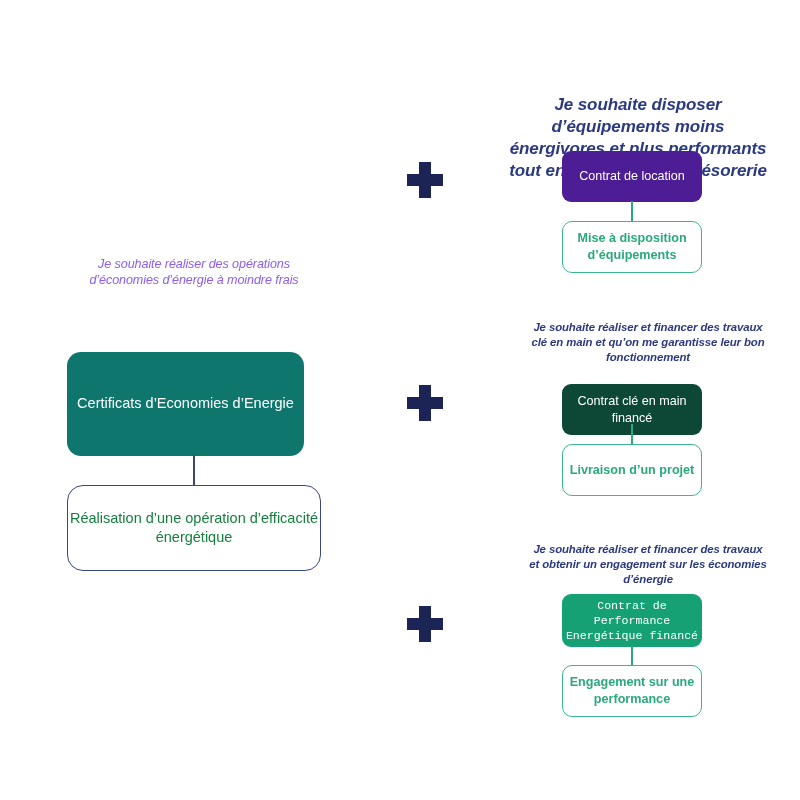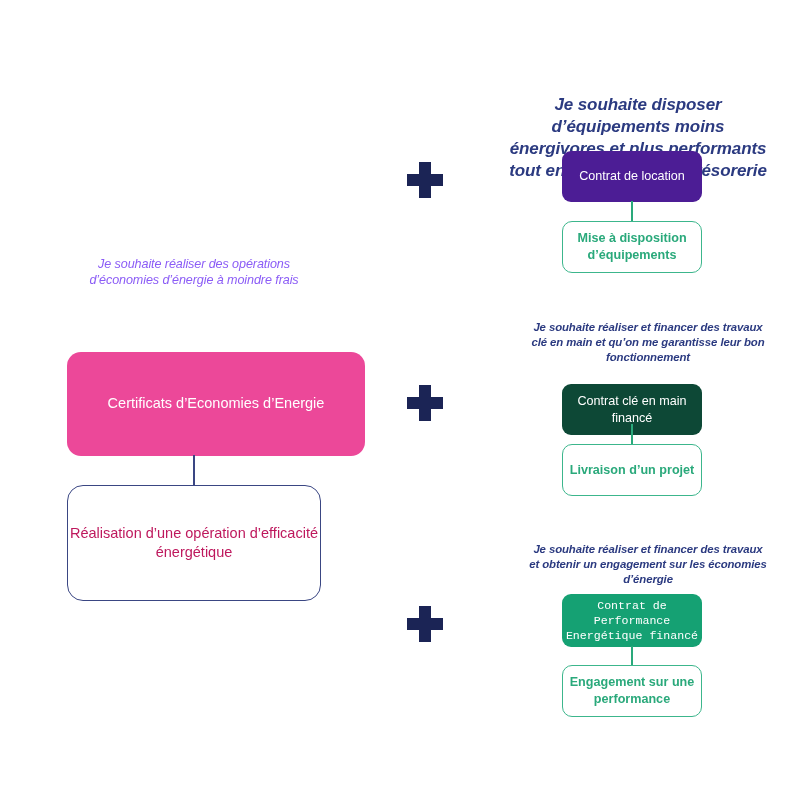--- a/index.html
+++ b/index.html
@@ -68,37 +68,37 @@
     align-items: center;
     justify-content: center;
     text-align: center;
     line-height: 1.32;
   }
 
   
   .box-navy {
     left: 67px;
     top: 352px;
-    width: 298px;
+    width: 237px;
     height: 104px;
-    background: #ec4899;
+    background: #0f766e;
     border-radius: 14px;
     color: #ffffff;
     font-size: 14.5px;
   }
   
   .box-navy-outline {
     left: 67px;
     top: 485px;
     width: 254px;
-    height: 116px;
+    height: 86px;
     background: #ffffff;
     border: 1.3px solid #3a4683;
     border-radius: 16px;
-    color: #be185d;
+    color: #15803d;
     font-size: 14.5px;
   }
 
   
   .box-green {
     left: 562px;
     top: 151px;
     width: 140px;
     height: 51px;
     background: #4c1d95;

